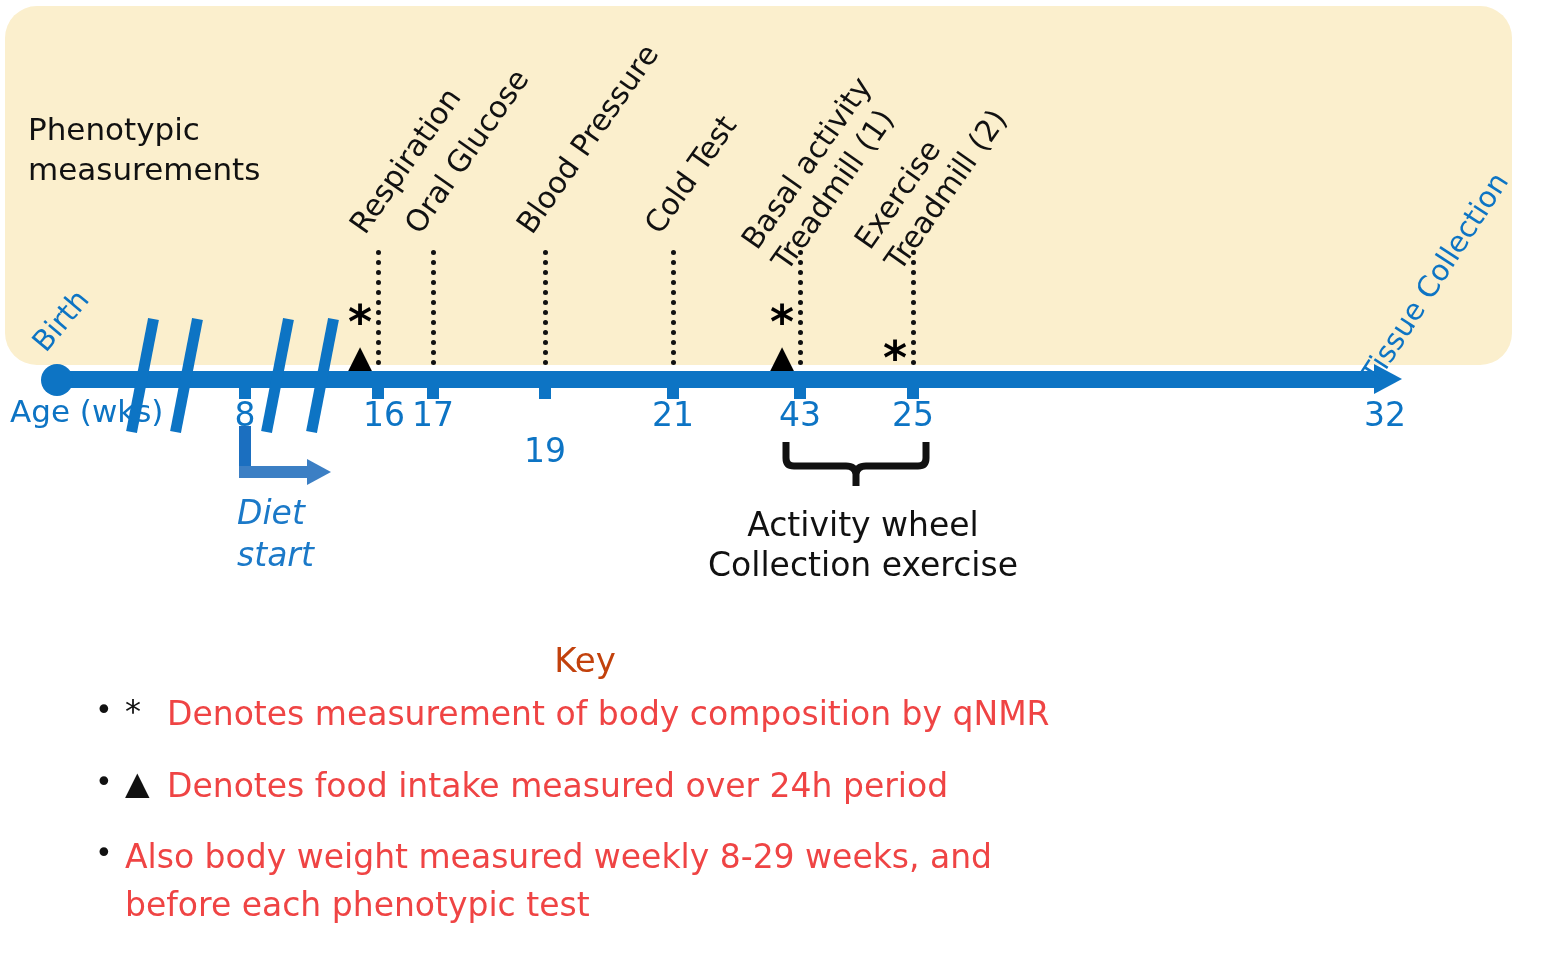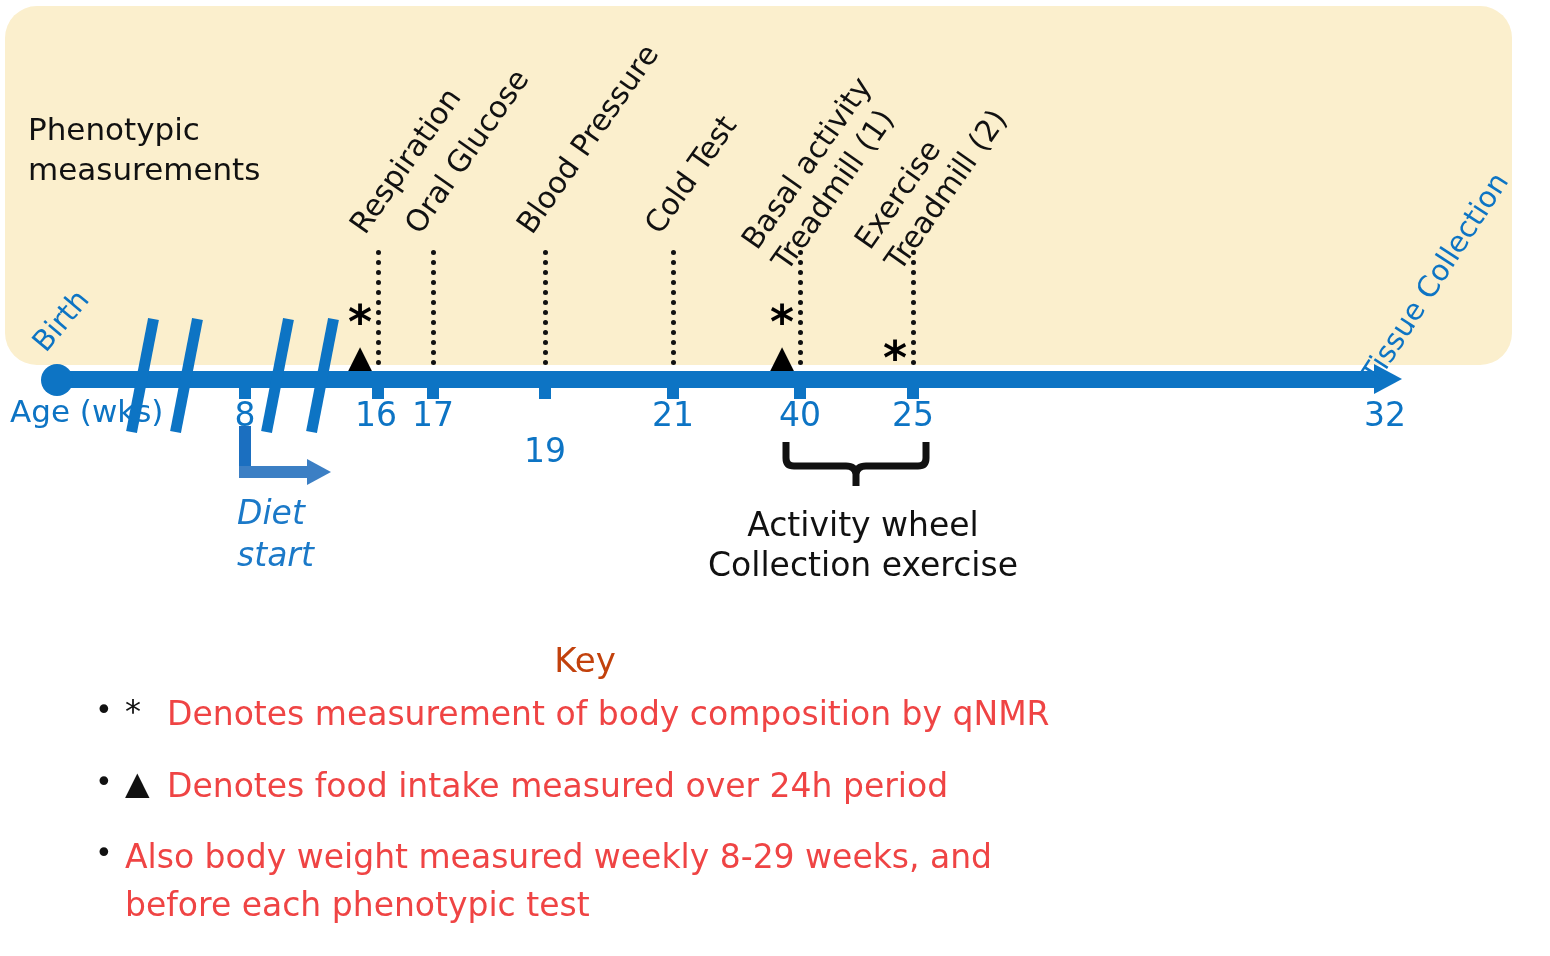--- a/index.html
+++ b/index.html
@@ -161,29 +161,29 @@
 
   <div class="brk" style="left:137px;"></div>
   <div class="brk" style="left:181px;"></div>
   <div class="brk" style="left:272px;"></div>
   <div class="brk" style="left:317px;"></div>
 
   <div id="ticks-layer">
       <div class="tick" style="left: 239px;"></div>
       <div class="tick-label" style="left: 245px;">8</div>
       <div class="tick" style="left: 372px;"></div>
-      <div class="tick-label" style="left: 376px; text-align: right;">16</div>
+      <div class="tick-label" style="left: 384px; text-align: right;">16</div>
       <div class="tick" style="left: 427px;"></div>
       <div class="tick-label" style="left: 433px;">17</div>
       <div class="tick" style="left: 539px;"></div>
       <div class="tick-label" style="left: 545px; margin-top: 36px;">19</div>
       <div class="tick" style="left: 667px;"></div>
       <div class="tick-label" style="left: 673px;">21</div>
       <div class="tick" style="left: 794px;"></div>
-      <div class="tick-label" style="left: 800px;">40</div>
+      <div class="tick-label" style="left: 800px;">43</div>
       <div class="tick" style="left: 907px;"></div>
       <div class="tick-label" style="left: 913px;">25</div>
       <div class="tick-label" style="left: 1385px;">32</div>
     </div>
 
   <div class="age-label">Age (wks)</div>
 
   <div class="rot-blue" style="left:38px;top:330px;transform:rotate(-50deg);">Birth</div>
 
   <div class="rot-blue" style="left:1368px;top:363px;transform:rotate(-57deg);">Tissue Collection</div>

